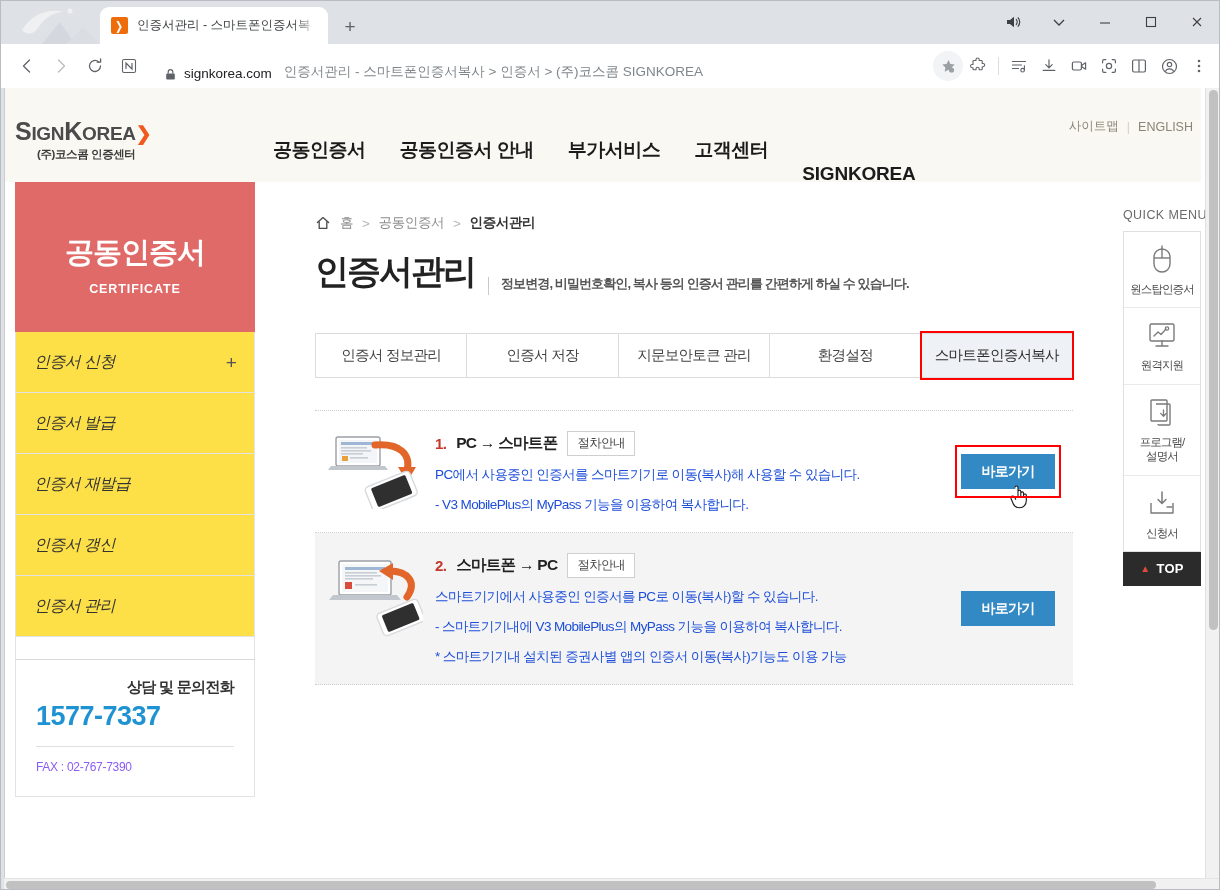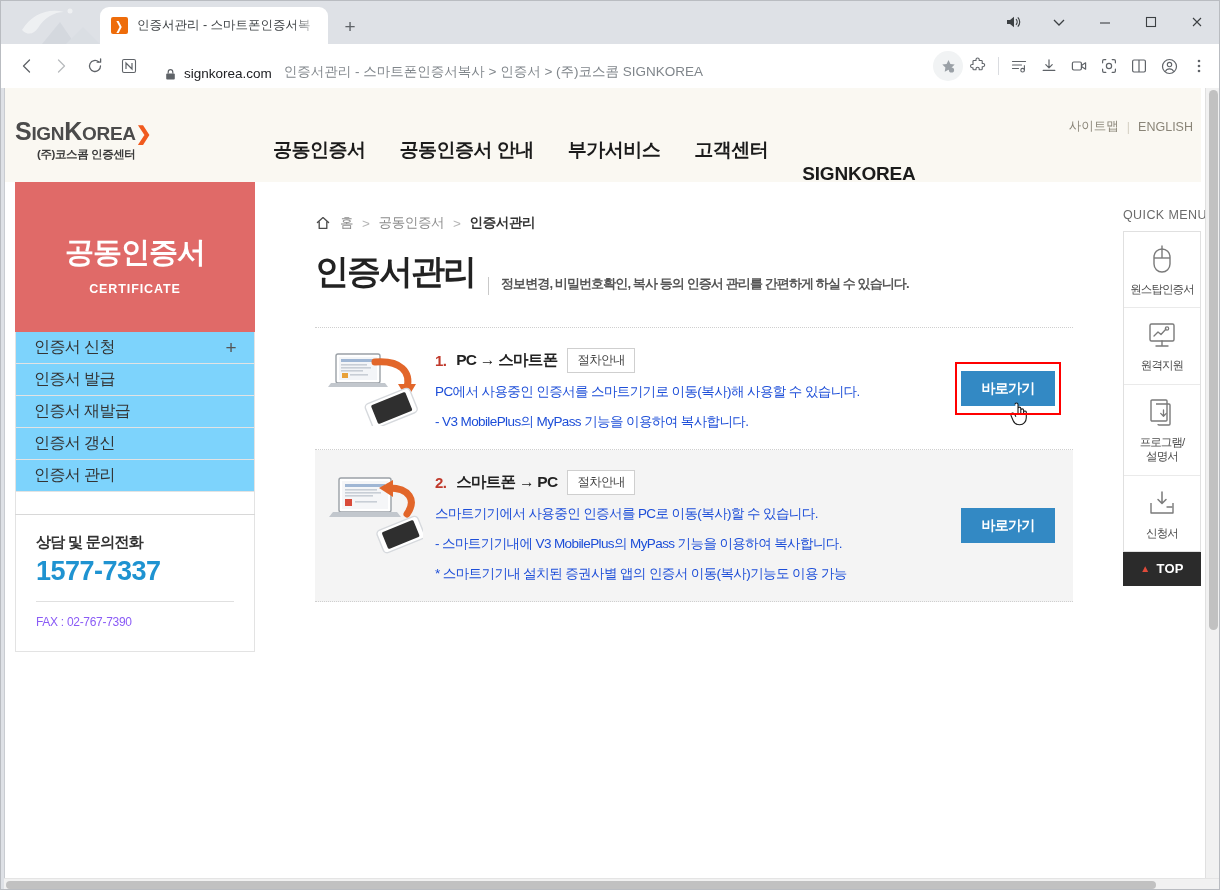--- a/index.html
+++ b/index.html
@@ -141,36 +141,37 @@
   }
   .lnb-head {
     height: 150px; background: #E06A68; color: #fff;
     display: flex; flex-direction: column; align-items: center;
     justify-content: center; padding-top: 14px;
   }
   .lnb-head .kr { font-size: 29px; font-weight: bold; letter-spacing: -1px; }
   .lnb-head .en { font-size: 12.5px; font-weight: bold; letter-spacing: .9px; margin-top: 9px; }
   .lnb-list { border-bottom: 1px solid #d8d8d8; }
   .lnb-item {
-    height: 32px; border-bottom: 1px solid #e3e3e3;
+    height: 61px; border-bottom: 1px solid #e3e3e3;
     border-left: 1px solid #e3e3e3; border-right: 1px solid #e3e3e3;
     display: flex; align-items: center; padding: 0 18px;
     font-size: 16px; color: #333; letter-spacing: -.6px;
-    background: #7dd3fc;
+    background: #fde047;
+    font-style: italic;
   }
   .lnb-item .plus { margin-left: auto; font-size: 19px; color: #555; line-height: 1; }
   .lnb-gap {
     height: 22px; border-left: 1px solid #e3e3e3; border-right: 1px solid #e3e3e3;
     background: #fff;
   }
   .lnb-contact {
     border: 1px solid #e3e3e3; border-top: none; background: #fff;
     padding: 18px 20px 22px 20px;
   }
-  .lnb-contact .t1 { font-size: 15px; font-weight: bold; color: #333; letter-spacing: -.7px; }
+  .lnb-contact .t1 { font-size: 15px; font-weight: bold; color: #333; letter-spacing: -.7px; text-align: right; }
   .lnb-contact .t2 {
     font-size: 27px; font-weight: bold; color: #1f93D1; margin-top: 4px;
     letter-spacing: -.5px;
   }
   .lnb-contact hr { border: none; border-top: 1px solid #e0e0e0; margin: 14px 0 13px; }
   .lnb-contact .t3 { font-size: 12px; color: #8b5cf6; letter-spacing: -.3px; }
 
   
   .content { position: absolute; left: 310px; top: 94px; width: 760px; }
   .breadcrumb {
@@ -506,20 +507,27 @@
         <span>공동인증서</span>
         <span class="sep">&gt;</span>
         <span class="cur">인증서관리</span>
       </div>
 
       <div class="page-title-row">
         <div class="page-title">인증서관리</div>
         <div class="page-desc">정보변경, 비밀번호확인, 복사 등의 인증서 관리를 간편하게 하실 수 있습니다.</div>
       </div>
 
+      <div class="tabs">
+        <div class="t">인증서 정보관리</div>
+        <div class="t">인증서 저장</div>
+        <div class="t">지문보안토큰 관리</div>
+        <div class="t">환경설정</div>
+        <div class="t selected">스마트폰인증서복사</div>
+      </div>
 
       <div class="rows">
 
         <div class="row">
           <div class="thumb">
             <svg width="96" height="78" viewBox="0 0 96 78">
               <g>
                 <rect x="9" y="6" width="44" height="29" rx="2" fill="#fff" stroke="#9aa0a6" stroke-width="1.4"></rect>
                 <rect x="12" y="9" width="38" height="23" fill="#f3f5f8"></rect>
                 <rect x="14" y="11" width="34" height="3" fill="#9fb6d4"></rect>

